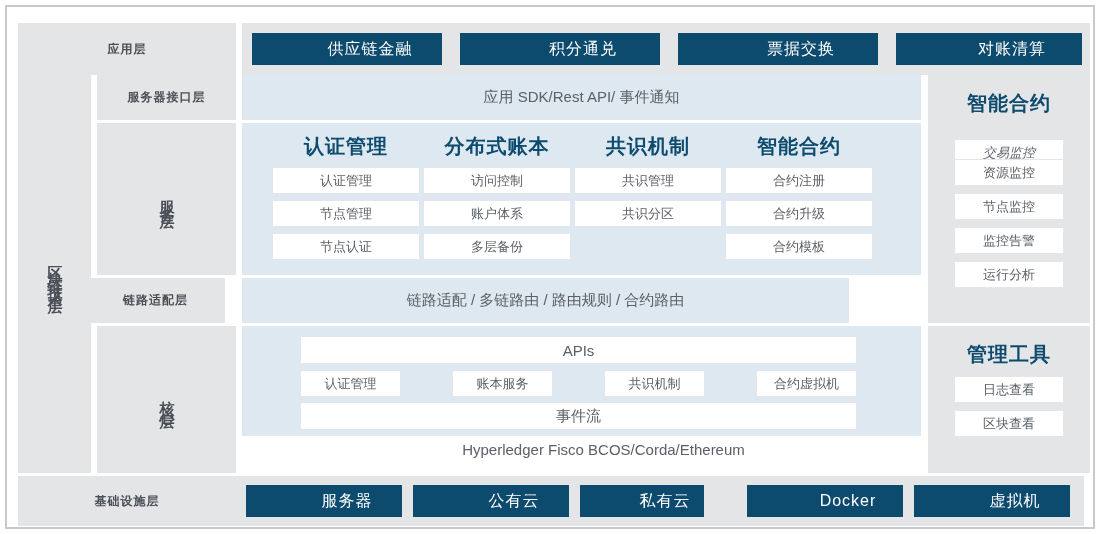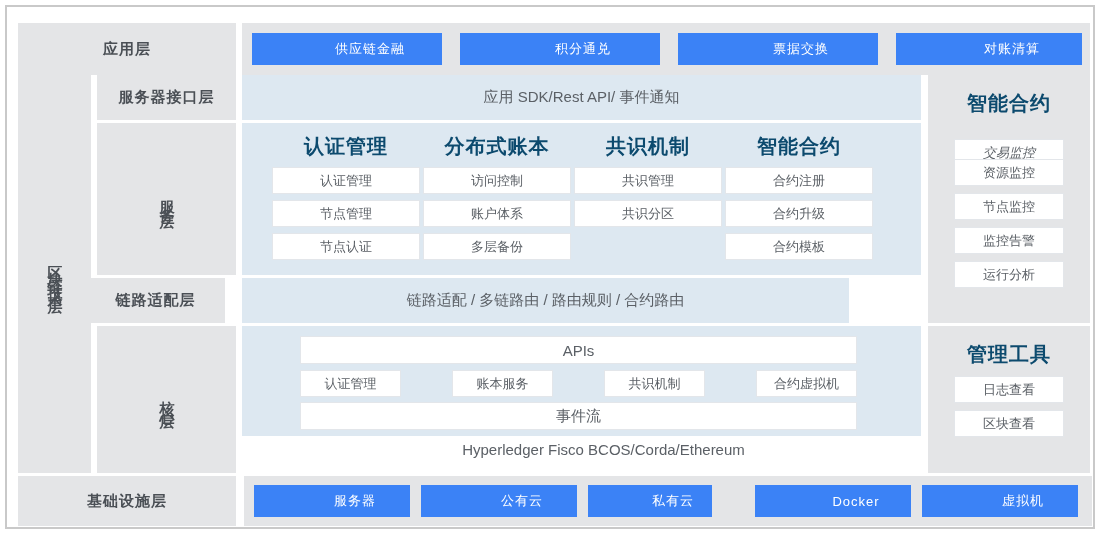--- a/index.html
+++ b/index.html
@@ -30,44 +30,44 @@
   }
 
   
   .gray {
     background: #e4e5e7;
   }
   .lightblue {
     background: #dde8f1;
   }
   .bluebtn {
-    background: #3b82f6;
+    background: #0c4a6e;
     color: #ffffff;
     display: flex;
     align-items: center;
     justify-content: center;
-    font-size: 13px;
+    font-size: 16px;
     letter-spacing: 1px;
     padding-left: 46px;
   }
   .whitebox {
     background: #ffffff;
     border: 1px solid #e3e6ea;
     box-sizing: border-box;
     display: flex;
     align-items: center;
     justify-content: center;
     color: #5b6066;
     font-size: 13px;
   }
   .layerlabel {
     display: flex;
     align-items: center;
     justify-content: center;
-    font-size: 15px;
+    font-size: 12px;
     font-weight: bold;
     color: #4a4f55;
     letter-spacing: 1px;
   }
   .vertlabel {
     display: flex;
     align-items: center;
     justify-content: center;
     font-size: 15px;
     font-weight: bold;
@@ -128,21 +128,21 @@
                  font-size: 15px; color: #5b6066; padding-left: 44px; }
 
   
   #side-top    { left: 921px; top: 68px;  width: 162px; height: 248px; }
   #side-bottom { left: 921px; top: 319px; width: 162px; height: 147px; }
   .side-title  { position: absolute; left: 0; top: 16px; width: 100%; height: 24px; }
   .side-item   { position: absolute; left: 26px; width: 110px; height: 27px; }
 
   
   #infra-label { left: 11px;  top: 469px; width: 218px; height: 50px; }
-  #infra-items { left: 237px; top: 469px; width: 848px; height: 50px; }
+  #infra-items { left: 229px; top: 469px; width: 848px; height: 50px; }
   .infra-btn   { position: absolute; top: 9px; height: 32px; }
 </style>
 </head>
 <body>
 
 <div id="diagram">
   <div class="frame">
 
     <div class="abs gray layerlabel" id="app-row-label">应用层</div>
 

